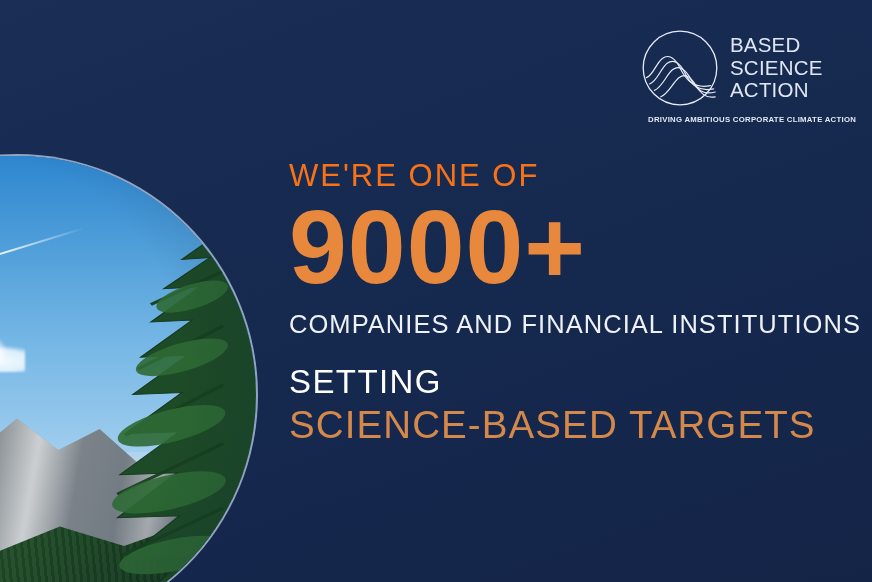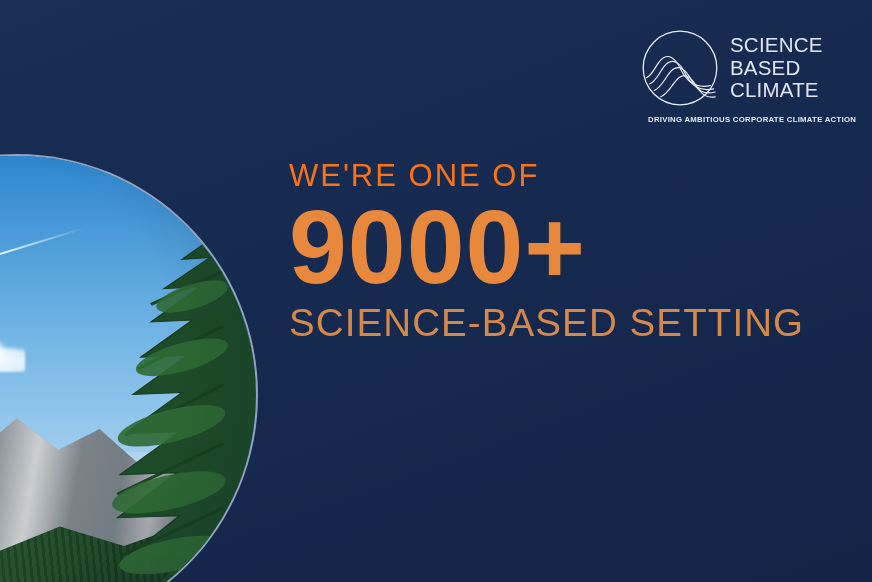--- a/index.html
+++ b/index.html
@@ -266,27 +266,29 @@
           <circle cx="50" cy="50" r="46" fill="none" stroke="#e6ecf6" stroke-width="1.6"></circle>
           <g fill="none" stroke="#e6ecf6" stroke-width="1.5" stroke-linecap="round">
             <path d="M8 62 C16 60 20 44 28 38 C36 32 44 38 50 50 C58 66 68 76 88 72"></path>
             <path d="M12 70 C22 66 26 50 34 44 C42 38 50 44 56 56 C64 72 74 80 92 76"></path>
             <path d="M18 78 C28 74 33 58 41 52 C49 46 57 52 63 63 C71 78 80 84 94 80"></path>
             <path d="M26 86 C36 82 41 68 49 62 C57 56 64 62 70 72 C77 84 84 88 94 86"></path>
           </g>
         </svg>
       </div>
       <div class="logo-words">
+        <div>BASED</div>
         <div>SCIENCE</div>
-        <div>BASED</div>
-        <div>CLIMATE</div>
+        <div>ACTION</div>
       </div>
     </div>
     <div class="logo-tagline">DRIVING AMBITIOUS CORPORATE CLIMATE ACTION</div>
   </div>
 
   <div class="copy">
     <div class="line-weone">WE'RE ONE OF</div>
     <div class="line-number">9000+</div>
-    <div class="line-sbt">SCIENCE-BASED SETTING</div>
+    <div class="line-companies">COMPANIES AND FINANCIAL INSTITUTIONS</div>
+    <div class="line-setting">SETTING</div>
+    <div class="line-sbt">SCIENCE-BASED TARGETS</div>
   </div>
 
 </div>
 
 </body></html>

